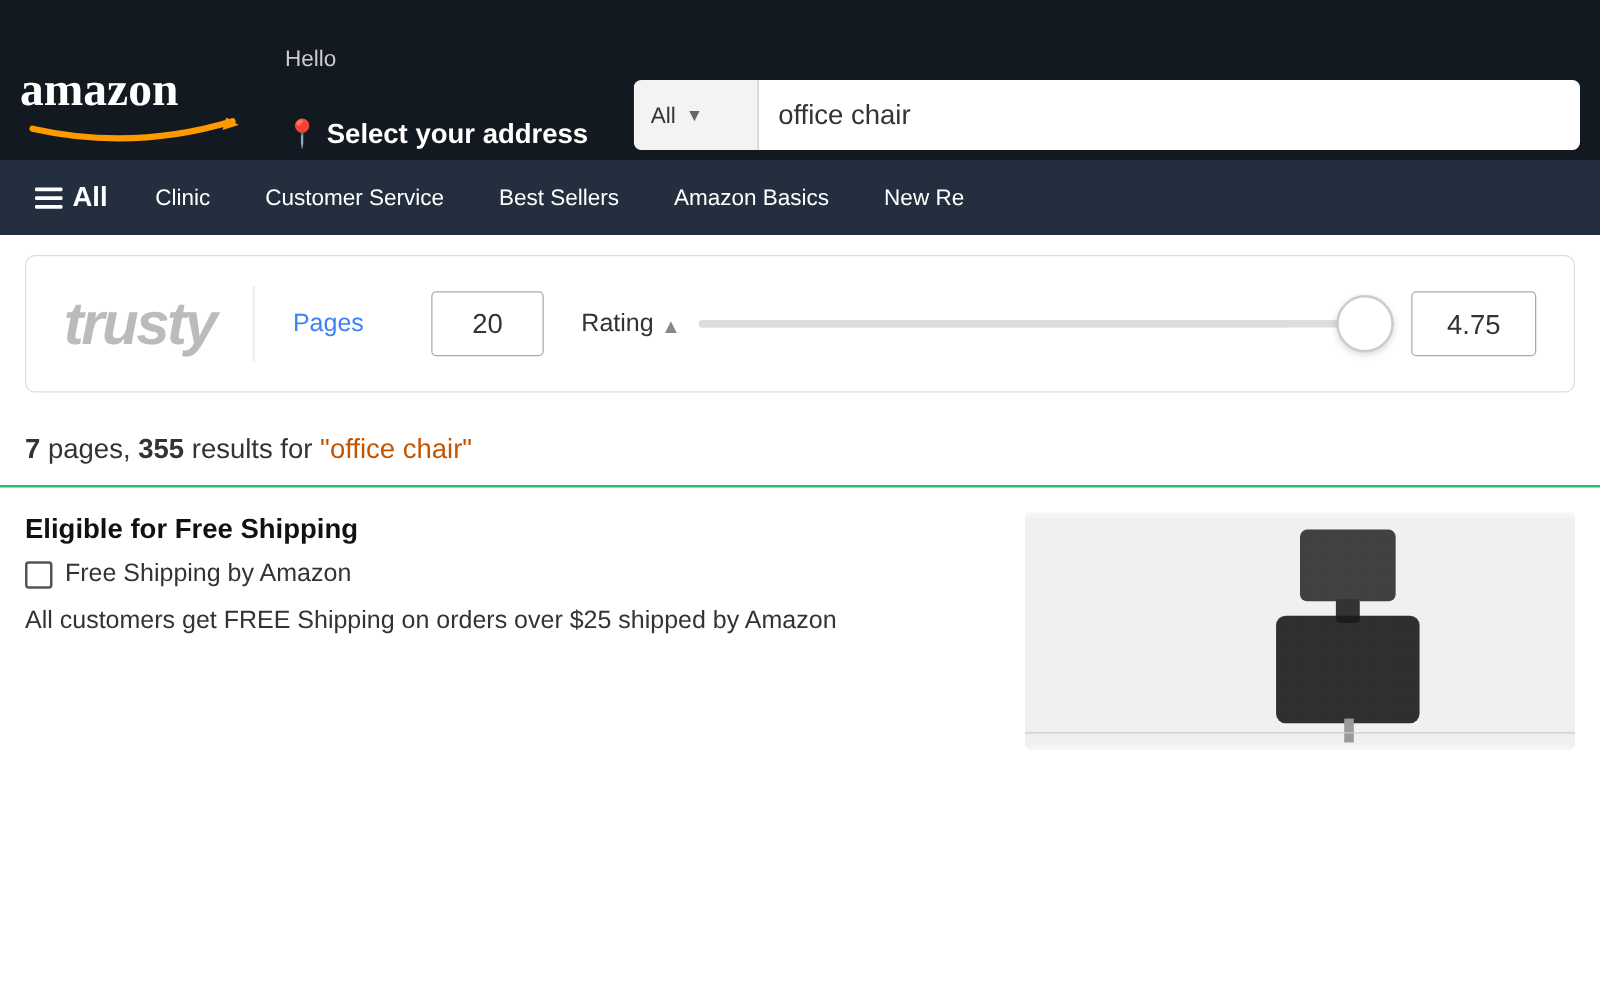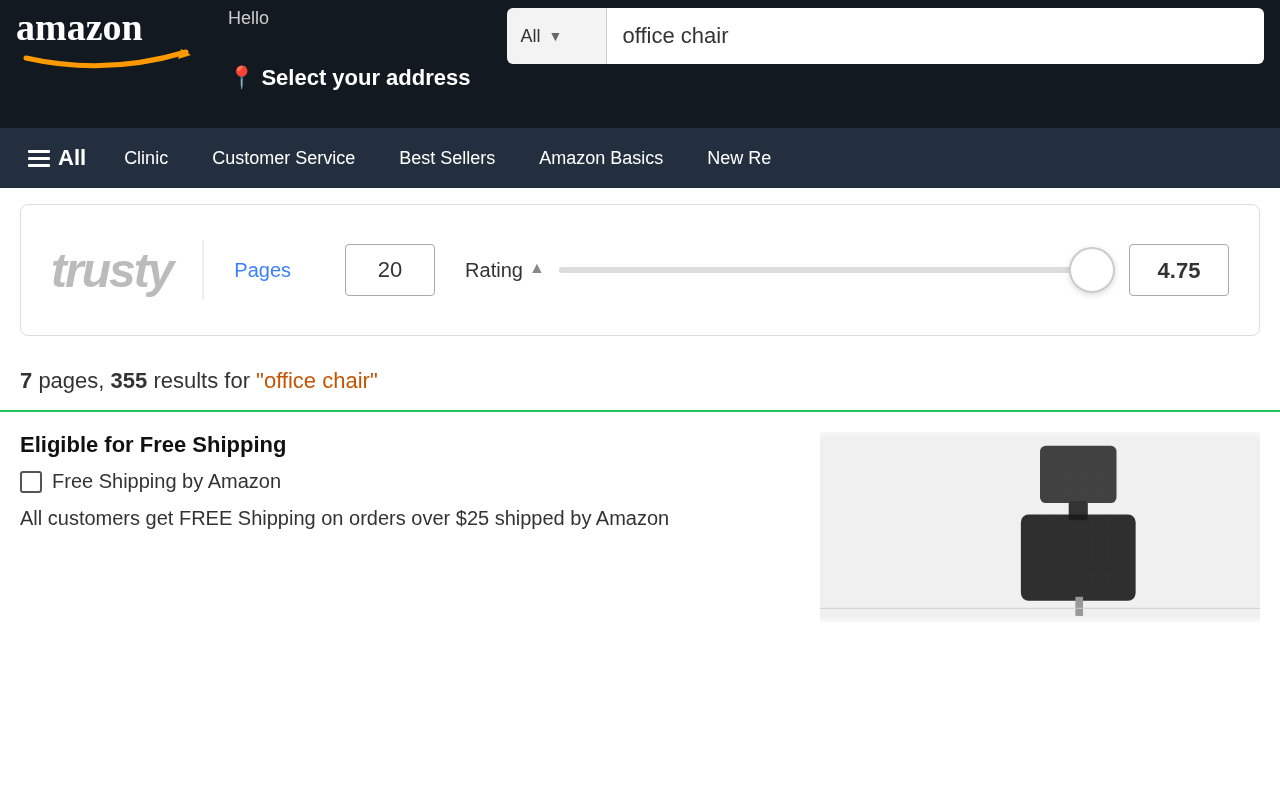--- a/index.html
+++ b/index.html
@@ -2,21 +2,21 @@
 <html><head>
   <meta charset="utf-8">
   <style>
     * { margin: 0; padding: 0; box-sizing: border-box; }
     body { font-family: Arial, sans-serif; background: #fff; width: 1280px; overflow-x: hidden; }
 
     
     .header {
       background: #131921;
       display: flex;
-      align-items: flex-start;
+      align-items: flex-end;
       padding: 8px 16px;
       height: 128px;
       gap: 20px;
     }
 
     .logo-area {
       display: flex;
       align-items: center;
       flex-shrink: 0;
     }
@@ -152,21 +152,21 @@
     
     .trusty-bar {
       background: #fff;
       border: 1px solid #ddd;
       margin: 16px 20px;
       border-radius: 8px;
       padding: 20px 30px;
       display: flex;
       align-items: center;
       gap: 30px;
-      height: 132px;
+      height: 110px;
     }
 
     .trusty-logo {
       font-size: 48px;
       font-weight: bold;
       color: #bbb;
       letter-spacing: -2px;
       font-style: italic;
     }
 
@@ -197,21 +197,21 @@
       display: flex;
       align-items: center;
       gap: 14px;
       flex: 1;
     }
 
     .rating-label {
       font-size: 20px;
       color: #333;
       display: flex;
-      align-items: flex-start;
+      align-items: flex-end;
       gap: 6px;
       white-space: nowrap;
     }
 
     .rating-triangle {
       color: #888;
       font-size: 16px;
     }
 
     .slider-track {
@@ -248,21 +248,20 @@
     .rating-value {
       border: 1px solid #aaa;
       border-radius: 4px;
       width: 100px;
       height: 52px;
       font-size: 22px;
       text-align: center;
       line-height: 52px;
       color: #333;
       background: #fff;
-      font-weight: bold;
     }
 
     
     .results-bar {
       padding: 16px 20px;
       font-size: 22px;
       color: #333;
       border-bottom: 2px solid #22c55e;
     }
 

